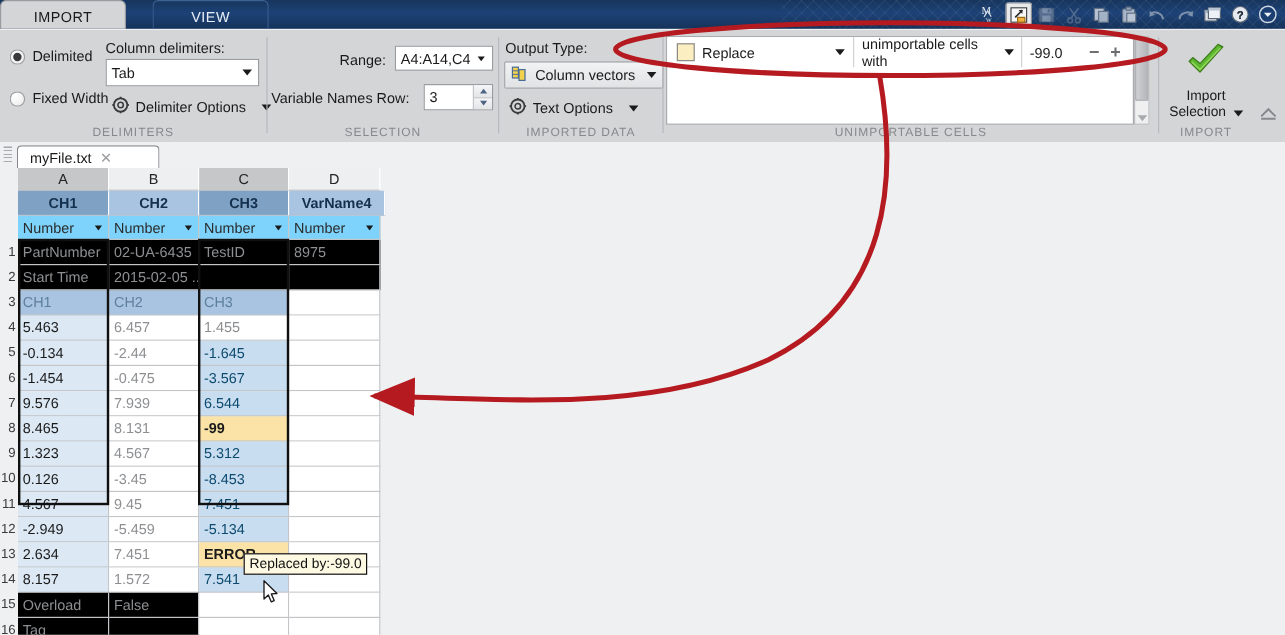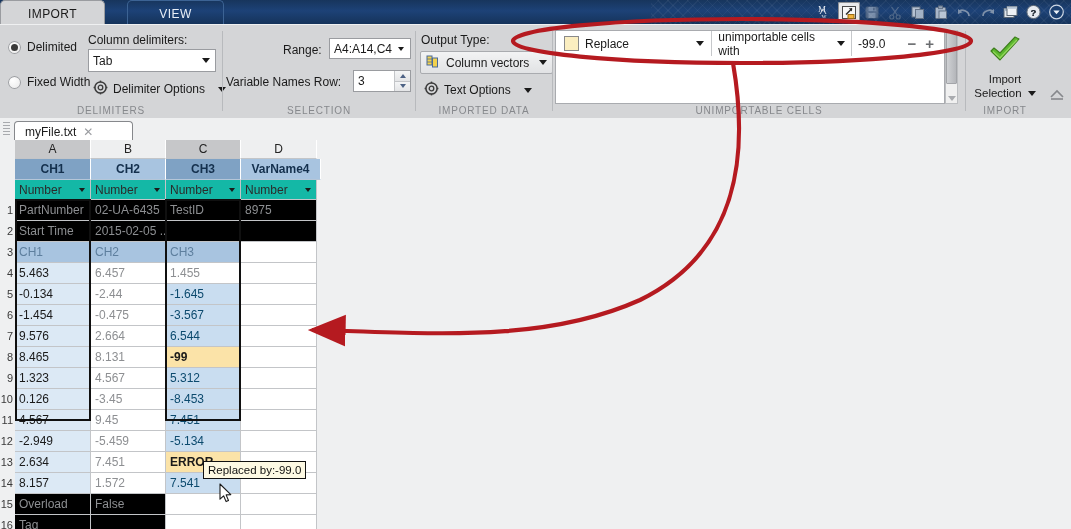--- a/index.html
+++ b/index.html
@@ -158,21 +158,21 @@
   .vcell{
     position:absolute;height:21px;line-height:21px;text-align:center;
     font-size:12px;font-weight:bold;box-sizing:border-box;
     border-right:1px solid #fff;border-bottom:1px solid #b5c6d8;
   }
   .vcell.dark{background:#7fa2c4;color:#14304d;}
   .vcell.light{background:#a8c4e0;color:#14304d;}
 
   .tcell{
     position:absolute;height:20px;box-sizing:border-box;
-    background:#14b8a6;border-right:1px solid #c3c5c8;border-bottom:1px solid #c3c5c8;
+    background:#7dd3fc;border-right:1px solid #c3c5c8;border-bottom:1px solid #c3c5c8;
     display:flex;align-items:center;font-size:12px;color:#2b2b2b;
   }
   .tcell .tlab{padding-left:4px;flex:1;}
   .tcell .tar{width:16px;display:flex;align-items:center;justify-content:center;}
 
   .rowno{
     position:absolute;left:0;width:15px;height:21px;line-height:21px;
     text-align:right;padding-right:2px;box-sizing:border-box;
     font-size:11px;color:#3a3a3a;background:#eff0f1;
   }
@@ -554,21 +554,21 @@
         <div class="cell plain" style="left: 91px; top: 144px; width: 75px;">-2.44</div>
         <div class="cell selC" style="left: 166px; top: 144px; width: 75px;">-1.645</div>
         <div class="cell blank" style="left: 241px; top: 144px; width: 76px;"></div>
         <div class="rowno" style="top: 165px;">6</div>
         <div class="cell selA" style="left: 15px; top: 165px; width: 76px;">-1.454</div>
         <div class="cell plain" style="left: 91px; top: 165px; width: 75px;">-0.475</div>
         <div class="cell selC" style="left: 166px; top: 165px; width: 75px;">-3.567</div>
         <div class="cell blank" style="left: 241px; top: 165px; width: 76px;"></div>
         <div class="rowno" style="top: 186px;">7</div>
         <div class="cell selA" style="left: 15px; top: 186px; width: 76px;">9.576</div>
-        <div class="cell plain" style="left: 91px; top: 186px; width: 75px;">2.664</div>
+        <div class="cell plain" style="left: 91px; top: 186px; width: 75px;">7.939</div>
         <div class="cell selC" style="left: 166px; top: 186px; width: 75px;">6.544</div>
         <div class="cell blank" style="left: 241px; top: 186px; width: 76px;"></div>
         <div class="rowno" style="top: 207px;">8</div>
         <div class="cell selA" style="left: 15px; top: 207px; width: 76px;">8.465</div>
         <div class="cell plain" style="left: 91px; top: 207px; width: 75px;">8.131</div>
         <div class="cell bad" style="left: 166px; top: 207px; width: 75px;">-99</div>
         <div class="cell blank" style="left: 241px; top: 207px; width: 76px;"></div>
         <div class="rowno" style="top: 228px;">9</div>
         <div class="cell selA" style="left: 15px; top: 228px; width: 76px;">1.323</div>
         <div class="cell plain" style="left: 91px; top: 228px; width: 75px;">4.567</div>

